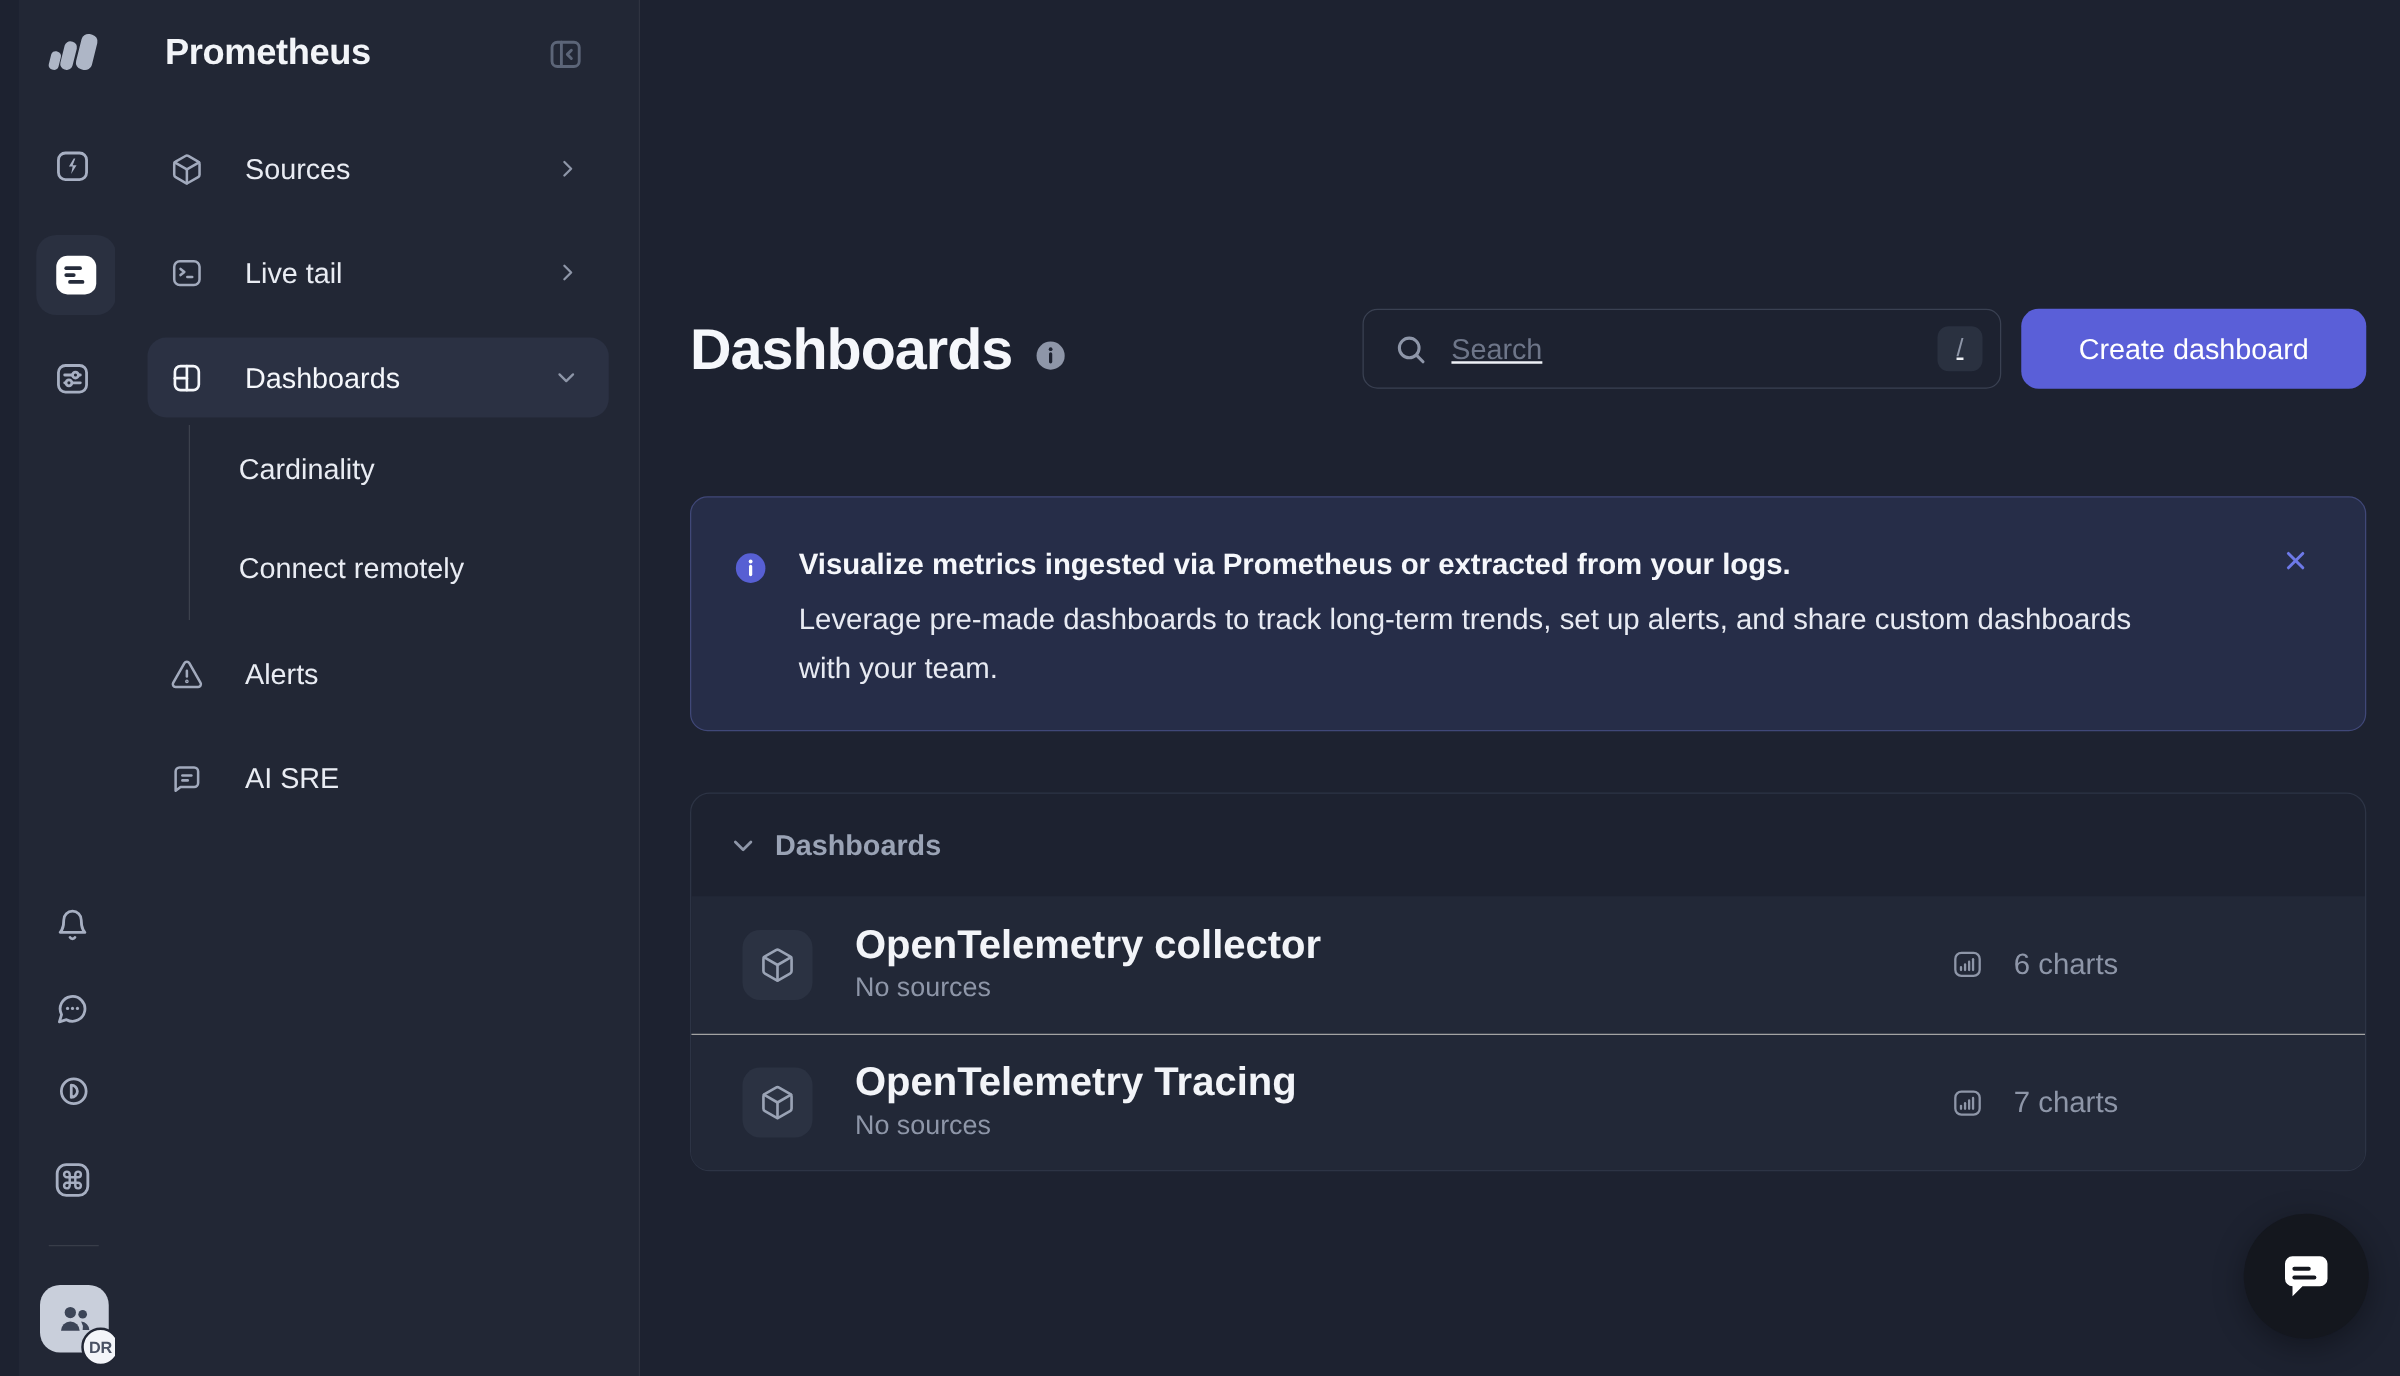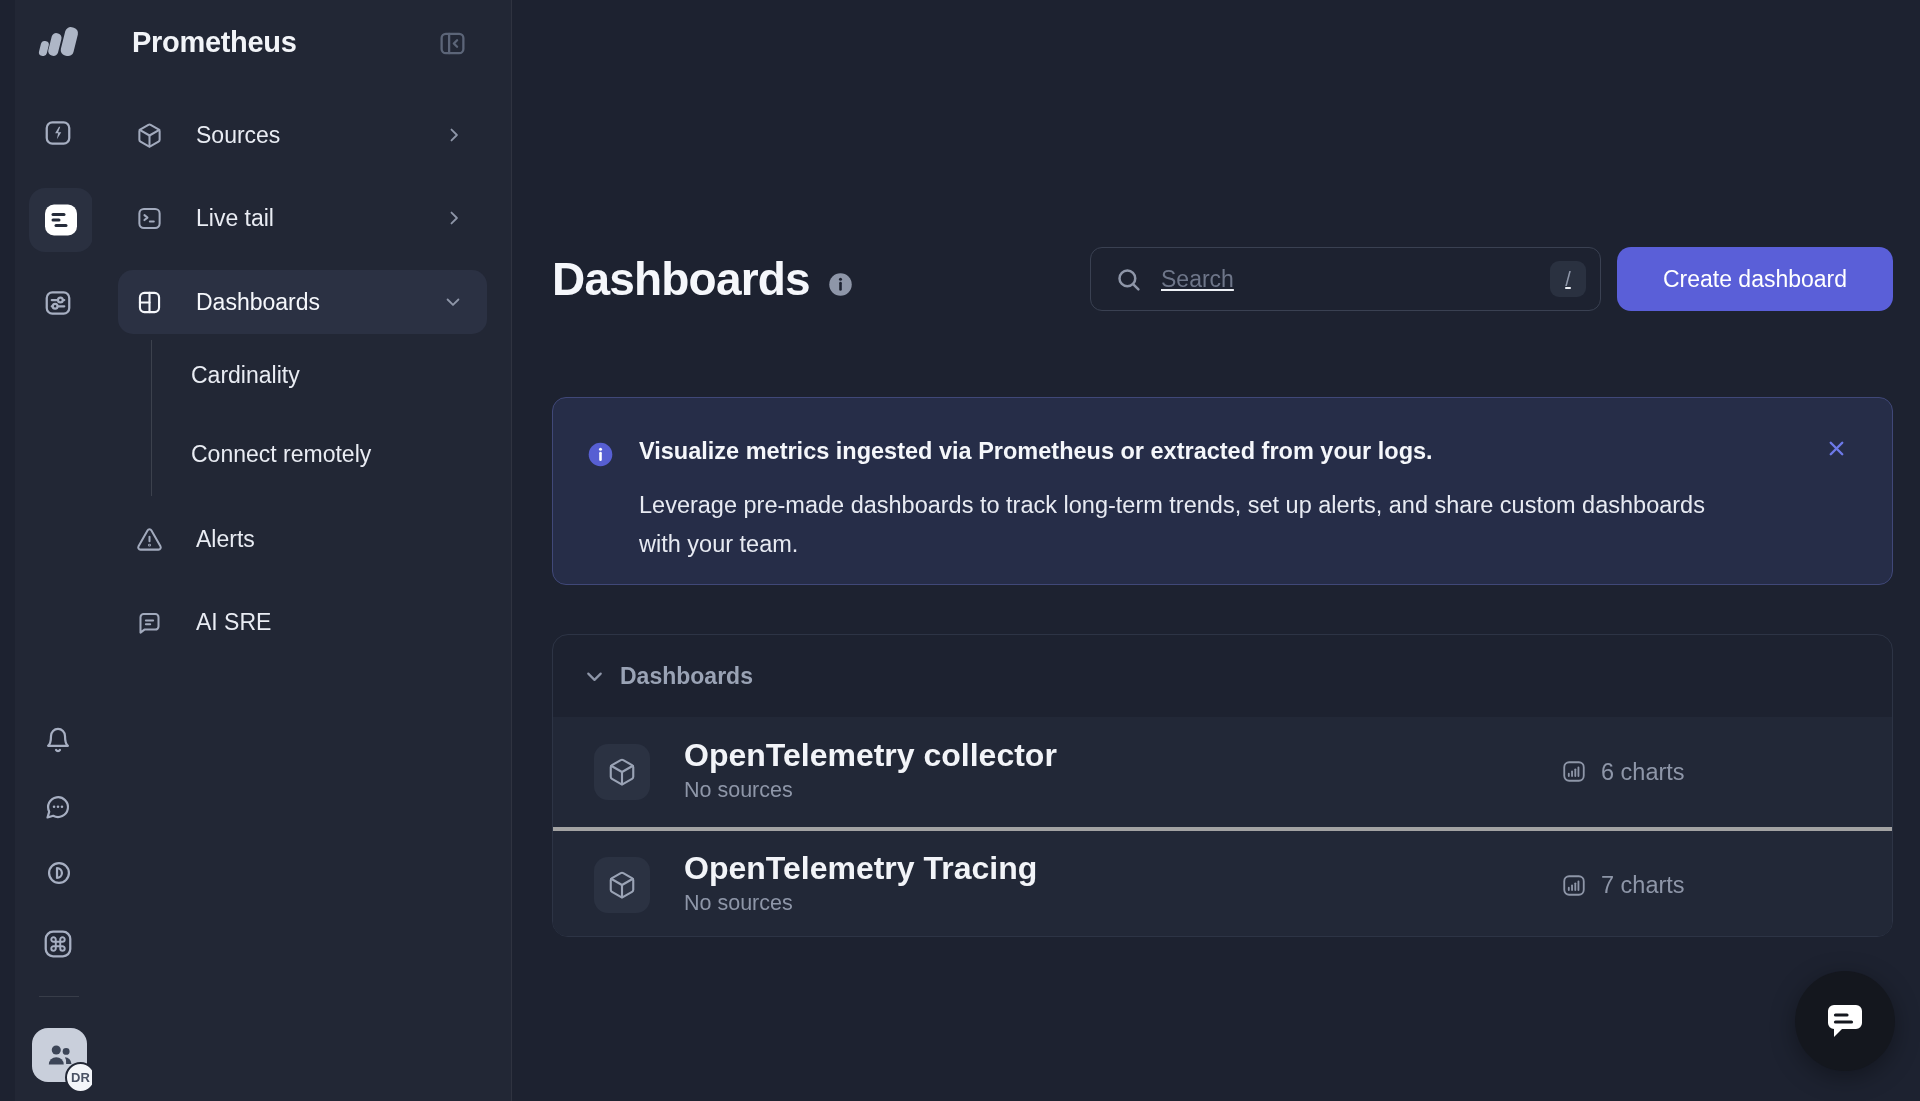--- a/index.html
+++ b/index.html
@@ -50,39 +50,39 @@
   .key{width:36px;height:36px;border-radius:9px;background:#2a3140;color:#8e96a8;
        display:flex;align-items:center;justify-content:center;font-size:20px;}
   .btn-primary{margin-left:16px;width:276px;height:64px;border:none;border-radius:14px;background:#5a5fd8;
                color:#fff;font-size:23px;font-weight:500;font-family:inherit;cursor:pointer;}
 
   .banner{position:absolute;left:40px;right:27px;top:397px;height:188px;background:#262d48;
           border:1.5px solid #404878;border-radius:14px;box-sizing:border-box;}
   .banner .b-icon{position:absolute;left:34px;top:43px;}
   .banner .b-text{position:absolute;left:86px;top:36px;right:120px;}
   .banner .b-title{font-size:23.5px;font-weight:700;color:#f5f7fb;line-height:34px;}
-  .banner .b-body{margin-top:18px;font-size:23.5px;color:#e7eaf2;line-height:39px;max-width:1090px;}
+  .banner .b-body{margin-top:8px;font-size:23.5px;color:#e7eaf2;line-height:39px;max-width:1090px;}
   .banner .b-close{position:absolute;right:38px;top:33px;color:#6d79e8;cursor:pointer;padding:6px;}
 
   .card{position:absolute;left:40px;right:27px;top:634px;height:303px;border:1.5px solid #2d3445;
         border-radius:16px;box-sizing:border-box;}
   .card-hd{height:82px;display:flex;align-items:center;padding:0 30px;cursor:pointer;}
   .card-hd .chev{color:#8e96a8;}
   .card-hd .sec-title{margin-left:14px;font-size:23px;font-weight:600;color:#9aa3b5;}
   .rows{position:absolute;left:0;right:0;top:82px;bottom:0;background:#222837;
         border-radius:0 0 14px 14px;overflow:hidden;}
   .row{position:relative;height:50%;cursor:pointer;}
-  .row + .row{border-top:4px solid #a3a3a3;}
+  .row + .row{border-top:1px solid #a3a3a3;}
   .row .tile{position:absolute;left:41px;top:50%;transform:translateY(-50%);width:56px;height:56px;
              border-radius:14px;background:#2b3242;display:flex;align-items:center;justify-content:center;color:#9aa3b5;}
   .row .txt{position:absolute;left:131px;top:50%;transform:translateY(-50%);}
   .row .r-title{font-size:32px;font-weight:700;color:#f2f4f8;line-height:28px;}
   .row .r-sub{margin-top:8px;font-size:21.5px;color:#8e96a8;line-height:26px;}
   .row .charts{position:absolute;left:1008px;top:50%;transform:translateY(-50%);
-               display:flex;align-items:center;gap:14px;color:#8e96a8;font-size:23.5px;}
+               display:flex;align-items:center;gap:24px;color:#8e96a8;font-size:23.5px;}
 
   .chat-fab{position:absolute;left:1795px;top:971px;width:100px;height:100px;border-radius:50%;
             background:#14171e;display:flex;align-items:center;justify-content:center;cursor:pointer;
             box-shadow:0 6px 24px rgba(0,0,0,.35);}
 </style>
 </head>
 <body>
 
 <div class="rail">
   <span class="logo">

